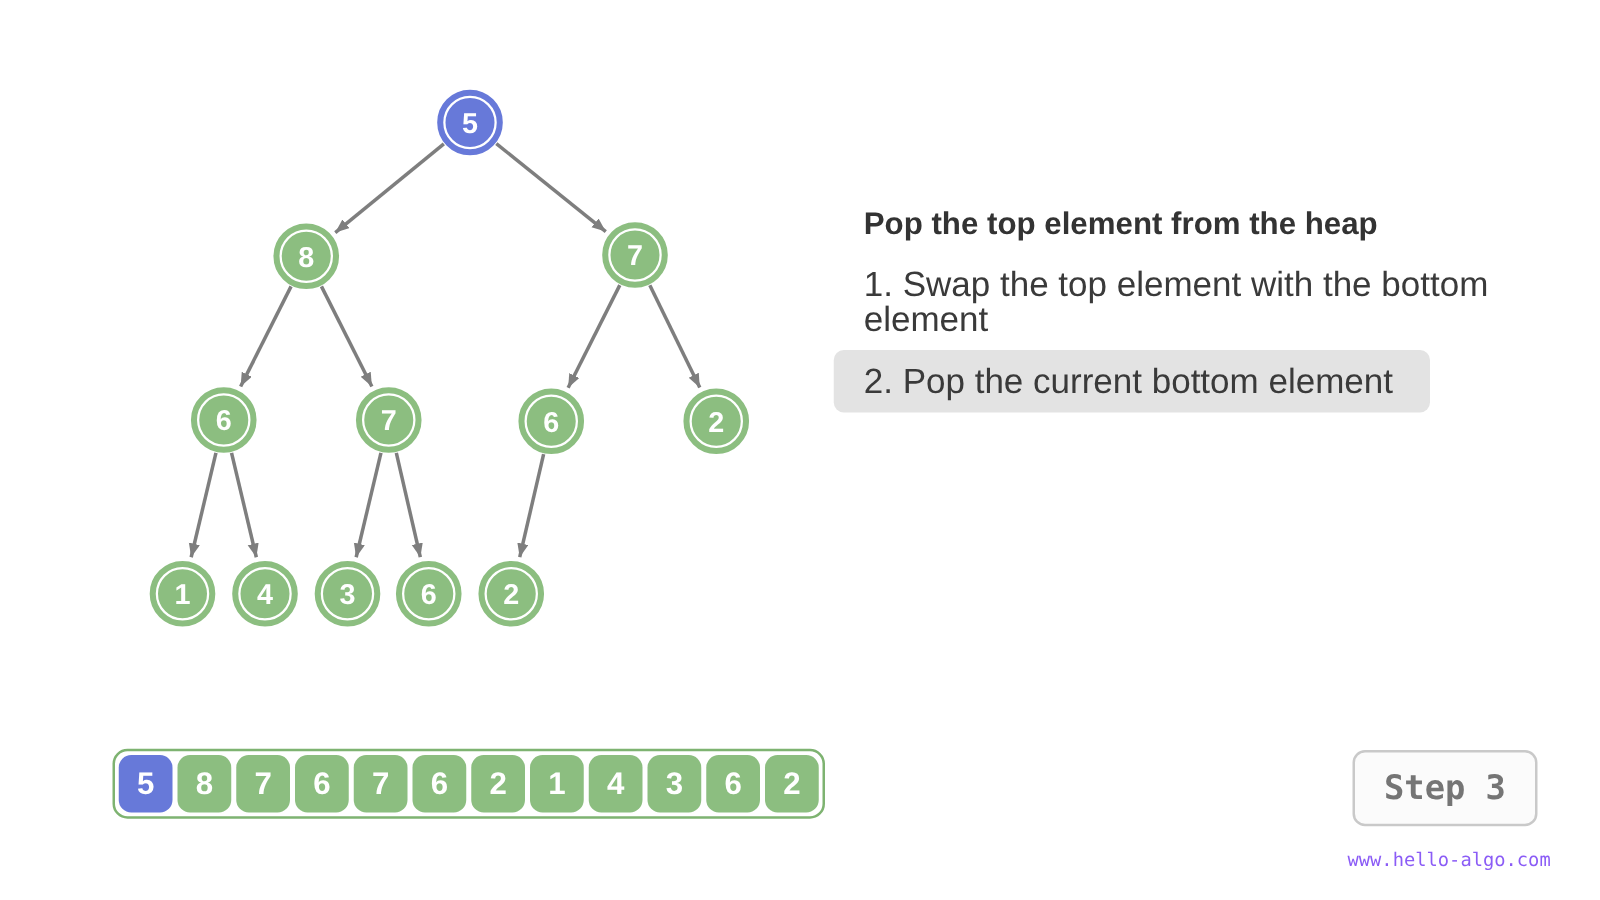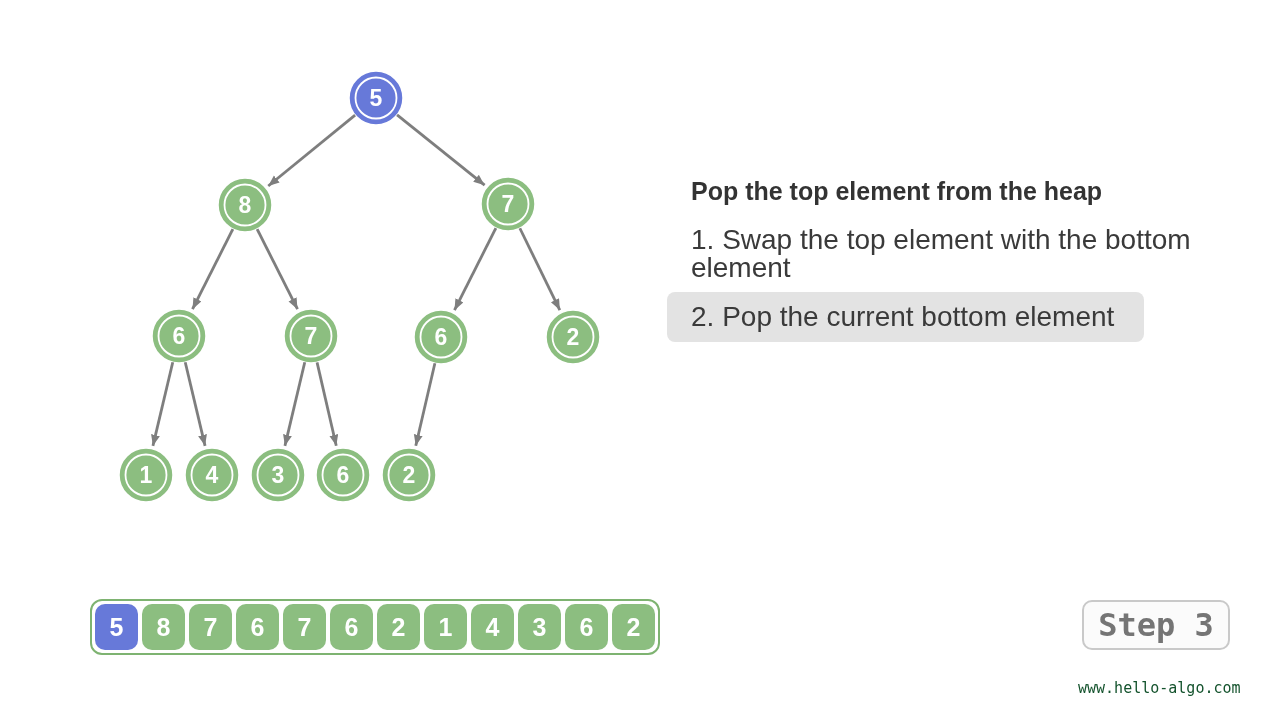--- a/index.html
+++ b/index.html
@@ -16,21 +16,21 @@
     overflow: hidden;
   }
   #tree-svg {
     position: absolute;
     left: 0;
     top: 0;
   }
   .instructions {
     position: absolute;
     left: 667px;
-    top: 176px;
+    top: 164px;
     width: 600px;
     color: #333333;
   }
   .instructions .title {
     font-size: 25px;
     font-weight: 700;
     line-height: 30px;
     margin: 0 0 0 24px;
     color: #333333;
   }
@@ -67,40 +67,40 @@
     justify-content: center;
     color: #ffffff;
     font-size: 25px;
     font-weight: 700;
   }
   .step-badge {
     position: absolute;
     left: 1082px;
     top: 600px;
     width: 148px;
-    height: 50px;
+    height: 61px;
     box-sizing: border-box;
     border: 2px solid #c9c9c9;
     border-radius: 10px;
     background: #fbfbfb;
     display: flex;
     align-items: center;
     justify-content: center;
     font-family: "DejaVu Sans Mono", monospace;
-    font-size: 32px;
+    font-size: 27px;
     font-weight: 700;
     color: #757575;
   }
   .watermark {
     position: absolute;
     left: 1078px;
     top: 679px;
     font-family: "DejaVu Sans Mono", monospace;
     font-size: 15px;
-    color: #14532d;
+    color: #8b5cf6;
   }
 </style>
 </head>
 <body>
 
 <div class="stage">
 
   <svg id="tree-svg" width="660" height="560" viewBox="0 0 660 560">
       <defs>
         <marker id="arrowhead" markerUnits="userSpaceOnUse" markerWidth="13" markerHeight="11" refX="11" refY="4.5" orient="auto">

